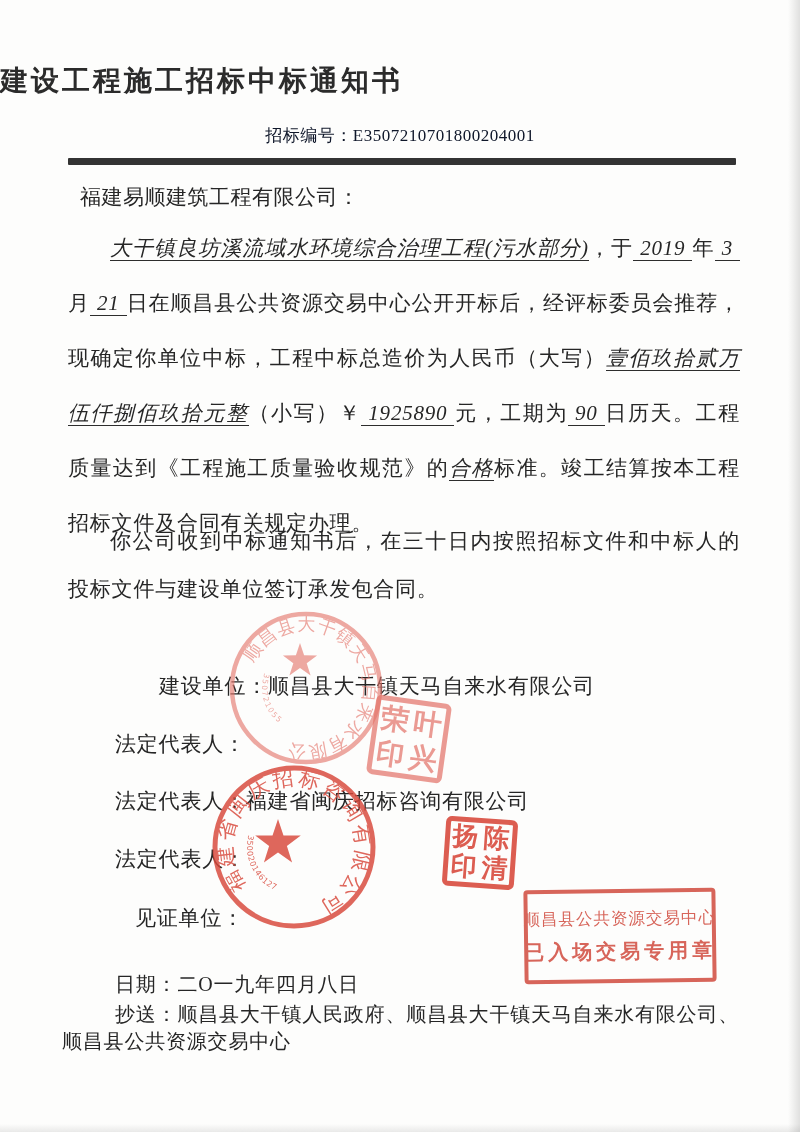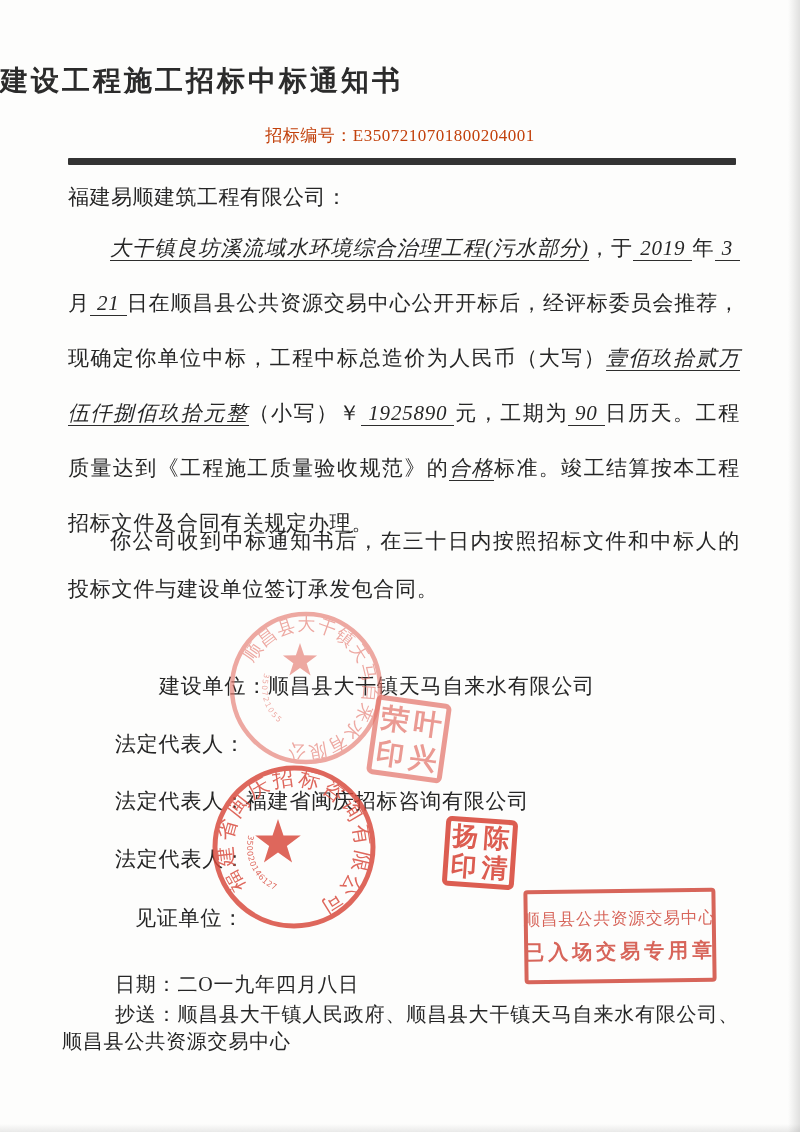--- a/index.html
+++ b/index.html
@@ -10,24 +10,24 @@
     color:#262626;
   }
   .edge-right{position:absolute;top:0;right:0;width:12px;height:100%;
     background:linear-gradient(to right,rgba(0,0,0,0),rgba(90,90,90,0.18));pointer-events:none;}
   .edge-bottom{position:absolute;left:0;bottom:0;width:100%;height:8px;
     background:linear-gradient(to bottom,rgba(0,0,0,0),rgba(90,90,90,0.12));pointer-events:none;}
 
   .doc-title{position:absolute;top:62px;left:0;width:100%;text-align:left;
     font-size:28px;font-weight:bold;letter-spacing:3px;color:#2b2b2b;}
   .bid-line{position:absolute;top:124px;left:0;width:100%;text-align:center;
-    font-size:17px;color:#c2410c;letter-spacing:0.5px;}
+    font-size:17px;color:#0f172a;letter-spacing:0.5px;}
   .rule{position:absolute;left:68px;top:158px;width:668px;height:7px;background:#333;border-radius:1px;}
 
-  .salutation{position:absolute;left:68px;top:183px;font-size:21px;letter-spacing:0.5px;}
+  .salutation{position:absolute;left:80px;top:183px;font-size:21px;letter-spacing:0.5px;}
   .para{position:absolute;left:68px;width:672px;font-size:21px;letter-spacing:0.8px;
     text-align:justify;text-indent:2em;}
   .para-1{top:221px;line-height:55px;}
   .para-2{top:517px;line-height:48px;}
   .u{border-bottom:1.6px solid #2d2d2d;font-style:italic;}
   .num{padding:0 7px;font-family:"Liberation Serif","DejaVu Serif",serif;margin-top:48px;}
 
   .sig-line{position:absolute;left:115px;font-size:21px;letter-spacing:0.8px;white-space:nowrap;}
   .sig-owner{top:672px;margin-left:44px;}
   .sig-owner-rep{top:730px;}

